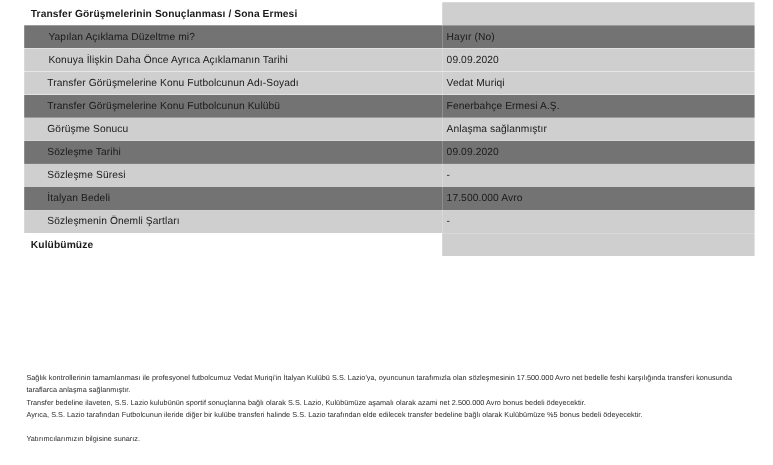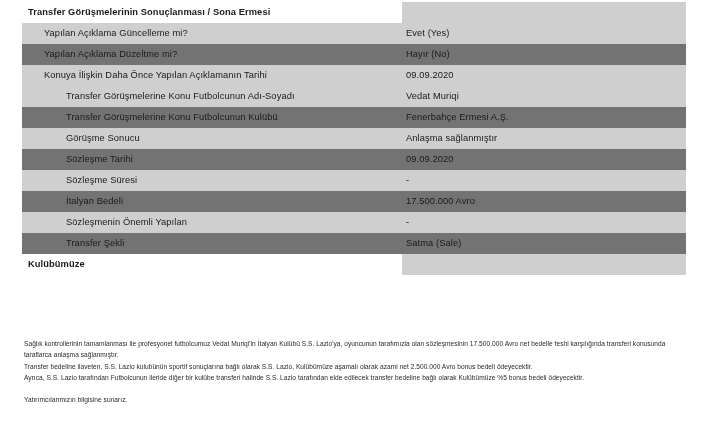--- a/index.html
+++ b/index.html
@@ -48,21 +48,21 @@
   }
   td.lbl { width: 380px; }
   td.val { width: 284px; }
 
   td.lbl .txt { display: block; }
   td.val .txt { display: block; padding-left: 4px; }
 
   
   .ind-0 .txt { padding-left: 6px; }
   .ind-1 .txt { padding-left: 22px; }
-  .ind-2 .txt { padding-left: 44px; }
+  .ind-2 .txt { padding-left: 21px; }
 
   .bold .txt { font-weight: bold; }
 
   
   .sh-gray   td { background: #cfcfcf; }
   .sh-white  td { background: #737373; }
   .sh-split td.lbl { background: #ffffff; }
   .sh-split td.val { background: #cfcfcf; }
 
   .rule-top td {
@@ -91,39 +91,31 @@
   <table id="disclosure-table">
     <tbody>
         <tr class="sh-split rule-top">
           <td class="lbl ind-0 bold">
             <span class="txt">Transfer Görüşmelerinin Sonuçlanması / Sona Ermesi</span>
           </td>
           <td class="val bold">
             <span class="txt"></span>
           </td>
         </tr>
-        <tr class="sh-gray rule-top">
-          <td class="lbl ind-1">
-            <span class="txt">Yapılan Açıklama Güncelleme mi?</span>
-          </td>
-          <td class="val">
-            <span class="txt">Evet (Yes)</span>
-          </td>
-        </tr>
         <tr class="sh-white">
           <td class="lbl ind-1">
             <span class="txt">Yapılan Açıklama Düzeltme mi?</span>
           </td>
           <td class="val">
             <span class="txt">Hayır (No)</span>
           </td>
         </tr>
         <tr class="sh-gray">
           <td class="lbl ind-1">
-            <span class="txt">Konuya İlişkin Daha Önce Yapılan Açıklamanın Tarihi</span>
+            <span class="txt">Konuya İlişkin Daha Önce Ayrıca Açıklamanın Tarihi</span>
           </td>
           <td class="val">
             <span class="txt">09.09.2020</span>
           </td>
         </tr>
         <tr class="sh-gray rule-top">
           <td class="lbl ind-2">
             <span class="txt">Transfer Görüşmelerine Konu Futbolcunun Adı-Soyadı</span>
           </td>
           <td class="val">
@@ -165,32 +157,24 @@
         <tr class="sh-white">
           <td class="lbl ind-2">
             <span class="txt">İtalyan Bedeli</span>
           </td>
           <td class="val">
             <span class="txt">17.500.000 Avro</span>
           </td>
         </tr>
         <tr class="sh-gray">
           <td class="lbl ind-2">
-            <span class="txt">Sözleşmenin Önemli Yapılan</span>
+            <span class="txt">Sözleşmenin Önemli Şartları</span>
           </td>
           <td class="val">
             <span class="txt">-</span>
-          </td>
-        </tr>
-        <tr class="sh-white">
-          <td class="lbl ind-2">
-            <span class="txt">Transfer Şekli</span>
-          </td>
-          <td class="val">
-            <span class="txt">Satma (Sale)</span>
           </td>
         </tr>
         <tr class="sh-split rule-top">
           <td class="lbl ind-0 bold">
             <span class="txt">Kulübümüze</span>
           </td>
           <td class="val bold">
             <span class="txt"></span>
           </td>
         </tr>

